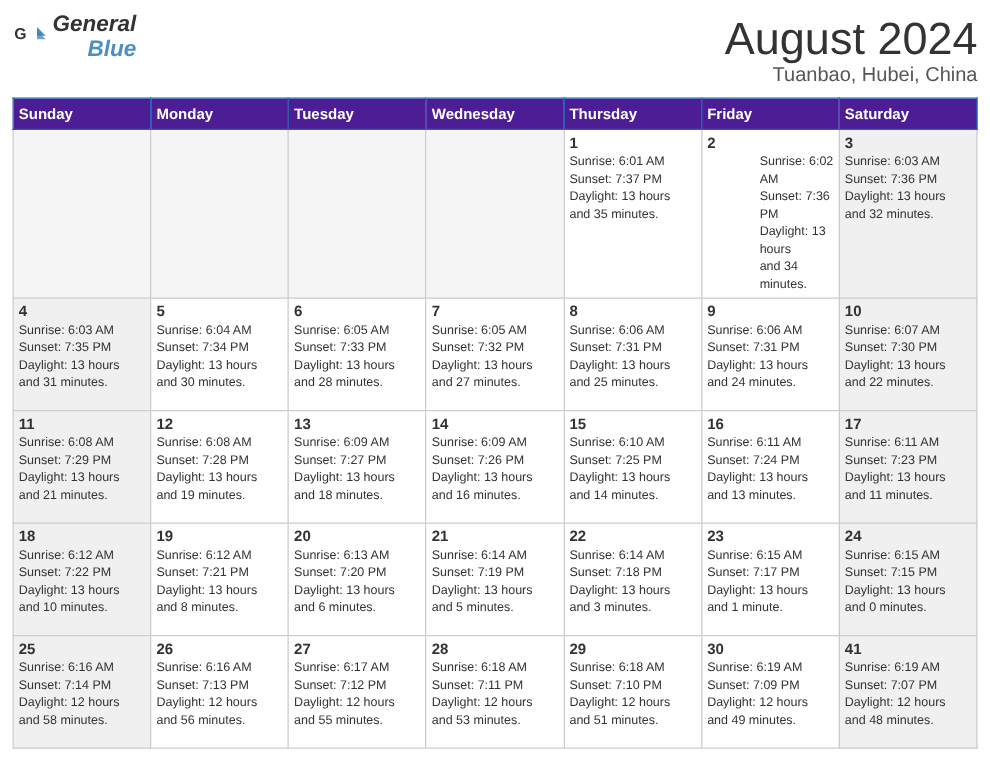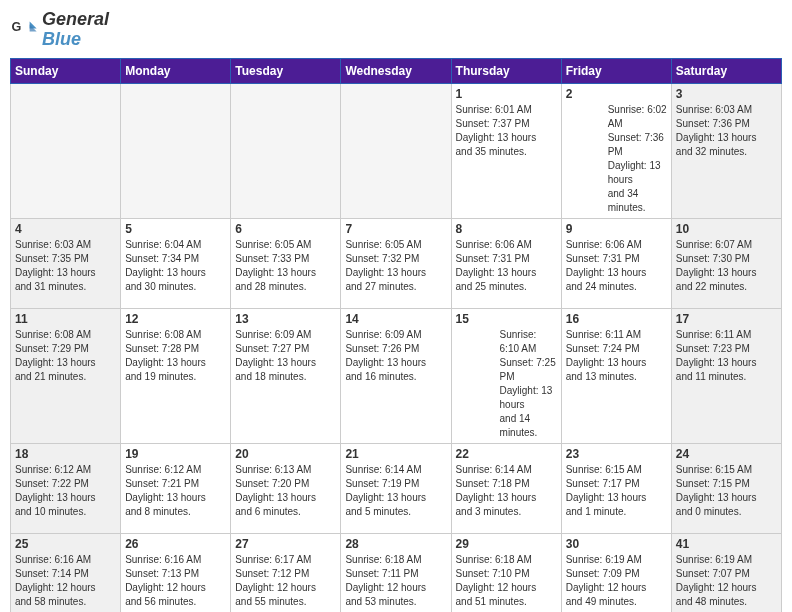--- a/index.html
+++ b/index.html
@@ -92,22 +92,26 @@
 
 <div class="header-area">
   <div class="logo">
     <svg class="logo-icon" viewBox="0 0 40 40">
       <text x="2" y="22" font-size="18" font-weight="bold" fill="#333">G</text>
       <polygon points="28,8 38,18 28,18" fill="#4a90c4"></polygon>
       <polygon points="28,12 38,22 28,22" fill="#3a7ab4" opacity="0.7"></polygon>
     </svg>
     <div class="logo-text">
       <div>General</div>
-      <div style="color:#4a90c4;">Blue</div>
+      <div style="color:#4a90c4;text-align:right;">Blue</div>
     </div>
+  </div>
+  <div class="title-area">
+    <div class="main-title">August 2024</div>
+    <div class="sub-title">Tuanbao, Hubei, China</div>
   </div>
 </div>
 
 <table class="calendar">
   <thead>
     <tr>
     <th>Sunday</th>
         <th>Monday</th>
         <th>Tuesday</th>
         <th>Wednesday</th>
@@ -219,21 +223,21 @@
         </td>
         <td>
           <div class="day-num">14</div>
           <div class="day-info" style="white-space: pre-line;">Sunrise: 6:09 AM
 Sunset: 7:26 PM
 Daylight: 13 hours
 and 16 minutes.</div>
         </td>
         <td>
           <div class="day-num">15</div>
-          <div class="day-info" style="white-space: pre-line; margin-left: 44px;">Sunrise: 6:10 AM
+          <div class="day-info" style="white-space: pre-line;">Sunrise: 6:10 AM
 Sunset: 7:25 PM
 Daylight: 13 hours
 and 14 minutes.</div>
         </td>
         <td>
           <div class="day-num">16</div>
           <div class="day-info" style="white-space: pre-line;">Sunrise: 6:11 AM
 Sunset: 7:24 PM
 Daylight: 13 hours
 and 13 minutes.</div>

